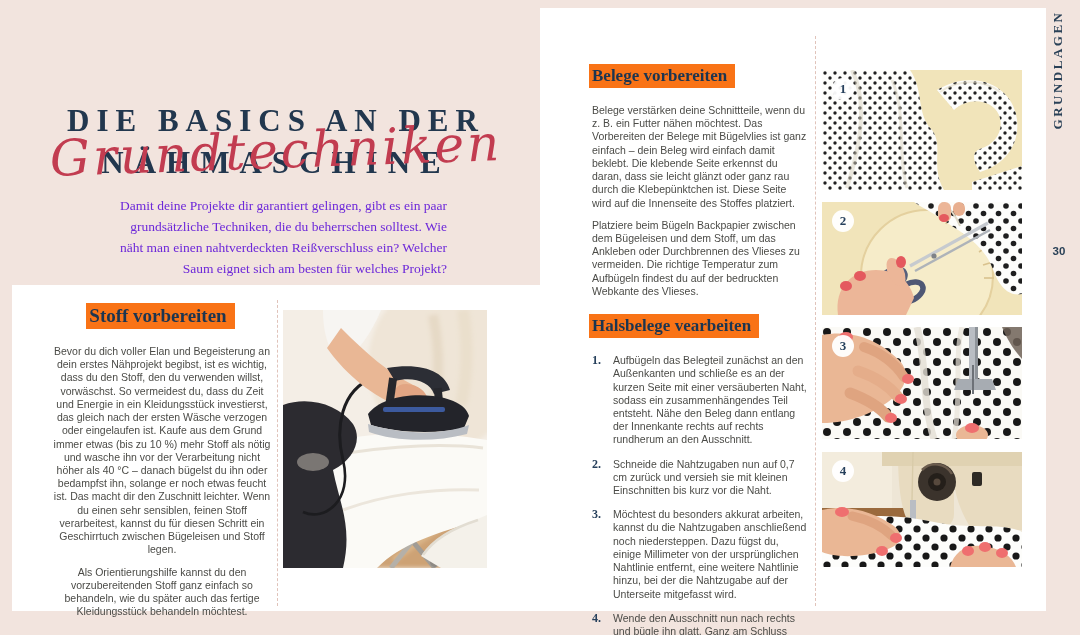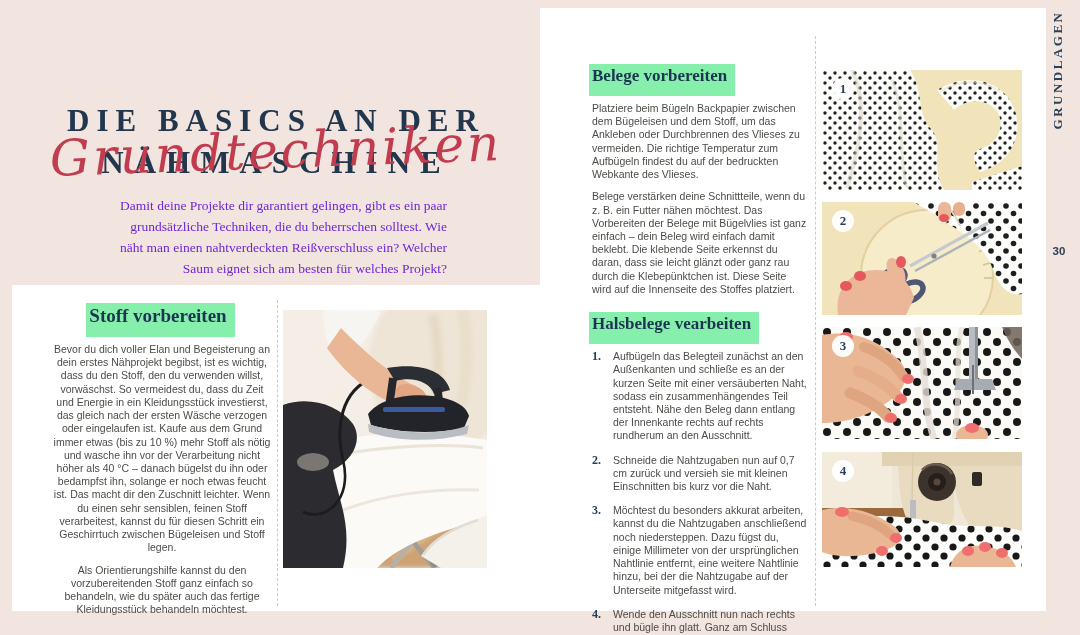--- a/index.html
+++ b/index.html
@@ -30,22 +30,22 @@
     font-size:50px;color:#c23c50;letter-spacing:3px;transform:rotate(-2deg);
   }
   .intro{
     position:absolute;left:105px;top:196px;width:342px;text-align:right;
     font-family:"Liberation Serif",serif;font-size:13.5px;line-height:1.55;
     color:#6d28d9;
   }
   .col-heading{
     display:inline-block;
     font-family:"Liberation Serif",serif;font-weight:700;
-    color:#1c3550;background:#86efac;
-    padding:2px 8px 10px 3px;margin:0 0 6px -3px;
+    color:#1c3550;background:#f97316;
+    padding:2px 8px 2px 3px;margin:0 0 16px -3px;
   }
   .left-col{position:absolute;left:53px;top:303px;width:218px;text-align:center;}
   .left-col .col-heading{font-size:19px;}
   .body-text{
     font-size:10.5px;line-height:1.26;color:#4b4b47;margin:0 0 9px 0;
   }
   .right-col{position:absolute;left:592px;top:64px;width:216px;}
   .right-col .col-heading{font-size:17px;}
   .sec2{margin-top:16px;}
   .step{display:flex;gap:6px;margin:0 0 11px 0;}
@@ -140,22 +140,22 @@
     <rect x="104" y="68" width="8" height="30" fill="#26272c" transform="rotate(8 108 83)"></rect>
     <rect x="152" y="78" width="8" height="26" fill="#26272c" transform="rotate(-6 156 91)"></rect>
     <path d="M85,104 C96,90 120,83 150,86 C172,89 183,96 186,106 L181,118 C150,125 110,122 88,115 Z" fill="#23242a"></path>
     <rect x="100" y="97" width="62" height="5" rx="2" fill="#3c5a9e"></rect>
     <path d="M85,114 C120,125 160,125 186,115 L184,124 C150,133 110,131 86,122 Z" fill="#b9bdc3"></path>
   </svg>
 </div>
 
 <div class="right-col">
   <span class="col-heading">Belege vorbereiten</span>
+  <p class="body-text">Belege verstärken deine Schnittteile, wenn du z. B. ein Futter nähen möchtest. Das Vorbereiten der Belege mit Bügelvlies ist ganz einfach – dein Beleg wird einfach damit beklebt. Die klebende Seite erkennst du daran, dass sie leicht glänzt oder ganz rau durch die Klebepünktchen ist. Diese Seite wird auf die Innenseite des Stoffes platziert.</p>
   <p class="body-text">Platziere beim Bügeln Backpapier zwischen dem Bügeleisen und dem Stoff, um das Ankleben oder Durchbrennen des Vlieses zu vermeiden. Die richtige Temperatur zum Aufbügeln findest du auf der bedruckten Webkante des Vlieses.</p>
-  <p class="body-text">Belege verstärken deine Schnittteile, wenn du z. B. ein Futter nähen möchtest. Das Vorbereiten der Belege mit Bügelvlies ist ganz einfach – dein Beleg wird einfach damit beklebt. Die klebende Seite erkennst du daran, dass sie leicht glänzt oder ganz rau durch die Klebepünktchen ist. Diese Seite wird auf die Innenseite des Stoffes platziert.</p>
   <div class="sec2">
     <span class="col-heading">Halsbelege vearbeiten</span>
     <div class="step">
       <span class="step-num">1.</span>
       <span class="step-text">Aufbügeln das Belegteil zunächst an den Außenkanten und schließe es an der kurzen Seite mit einer versäuberten Naht, sodass ein zusammenhängendes Teil entsteht. Nähe den Beleg dann entlang der Innenkante rechts auf rechts rundherum an den Ausschnitt.</span>
     </div>
     <div class="step">
       <span class="step-num">2.</span>
       <span class="step-text">Schneide die Nahtzugaben nun auf 0,7 cm zurück und versieh sie mit kleinen Einschnitten bis kurz vor die Naht.</span>
     </div>

